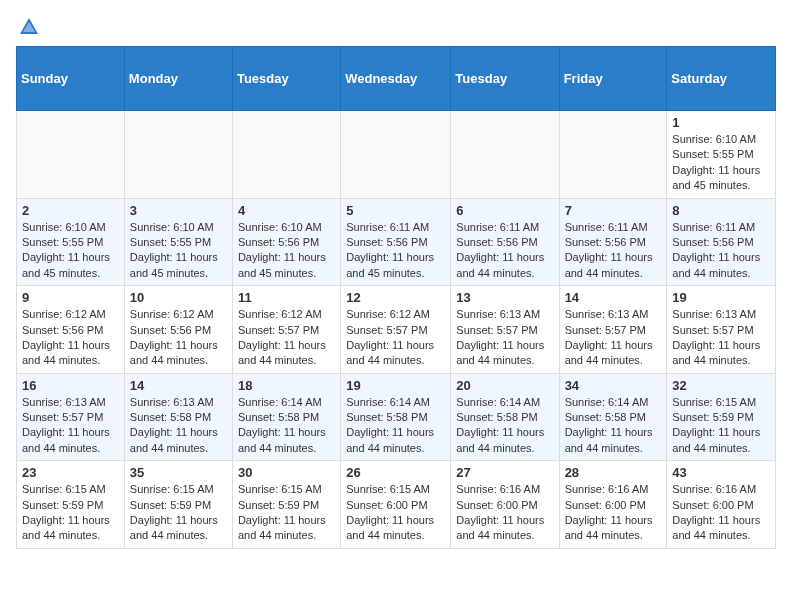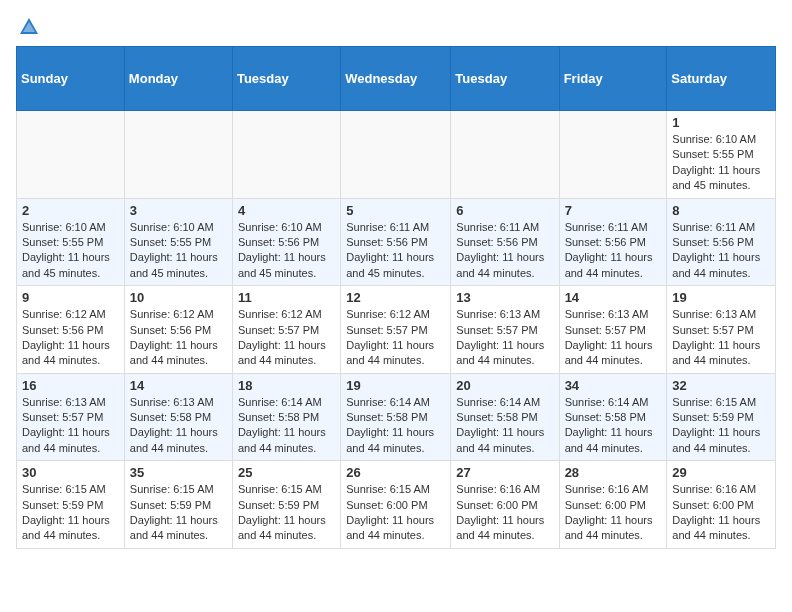--- a/index.html
+++ b/index.html
@@ -226,42 +226,42 @@
           <span class="day-number">34</span>
           <div class="day-info">Sunrise: 6:14 AM<br>Sunset: 5:58 PM<br>Daylight: 11 hours and 44 minutes.</div>
         </td>
         <td>
           <span class="day-number">32</span>
           <div class="day-info">Sunrise: 6:15 AM<br>Sunset: 5:59 PM<br>Daylight: 11 hours and 44 minutes.</div>
         </td>
       </tr>
       <tr>
         <td>
+          <span class="day-number">23</span>
+          <div class="day-info">Sunrise: 6:15 AM<br>Sunset: 5:59 PM<br>Daylight: 11 hours and 44 minutes.</div>
+        </td>
+        <td>
+          <span class="day-number">35</span>
+          <div class="day-info">Sunrise: 6:15 AM<br>Sunset: 5:59 PM<br>Daylight: 11 hours and 44 minutes.</div>
+        </td>
+        <td>
           <span class="day-number">30</span>
-          <div class="day-info">Sunrise: 6:15 AM<br>Sunset: 5:59 PM<br>Daylight: 11 hours and 44 minutes.</div>
-        </td>
-        <td>
-          <span class="day-number">35</span>
-          <div class="day-info">Sunrise: 6:15 AM<br>Sunset: 5:59 PM<br>Daylight: 11 hours and 44 minutes.</div>
-        </td>
-        <td>
-          <span class="day-number">25</span>
           <div class="day-info">Sunrise: 6:15 AM<br>Sunset: 5:59 PM<br>Daylight: 11 hours and 44 minutes.</div>
         </td>
         <td>
           <span class="day-number">26</span>
           <div class="day-info">Sunrise: 6:15 AM<br>Sunset: 6:00 PM<br>Daylight: 11 hours and 44 minutes.</div>
         </td>
         <td>
           <span class="day-number">27</span>
           <div class="day-info">Sunrise: 6:16 AM<br>Sunset: 6:00 PM<br>Daylight: 11 hours and 44 minutes.</div>
         </td>
         <td>
           <span class="day-number">28</span>
           <div class="day-info">Sunrise: 6:16 AM<br>Sunset: 6:00 PM<br>Daylight: 11 hours and 44 minutes.</div>
         </td>
         <td>
-          <span class="day-number">29</span>
+          <span class="day-number">43</span>
           <div class="day-info">Sunrise: 6:16 AM<br>Sunset: 6:00 PM<br>Daylight: 11 hours and 44 minutes.</div>
         </td>
       </tr>
     </tbody>
 </table>
 
 </body></html>

